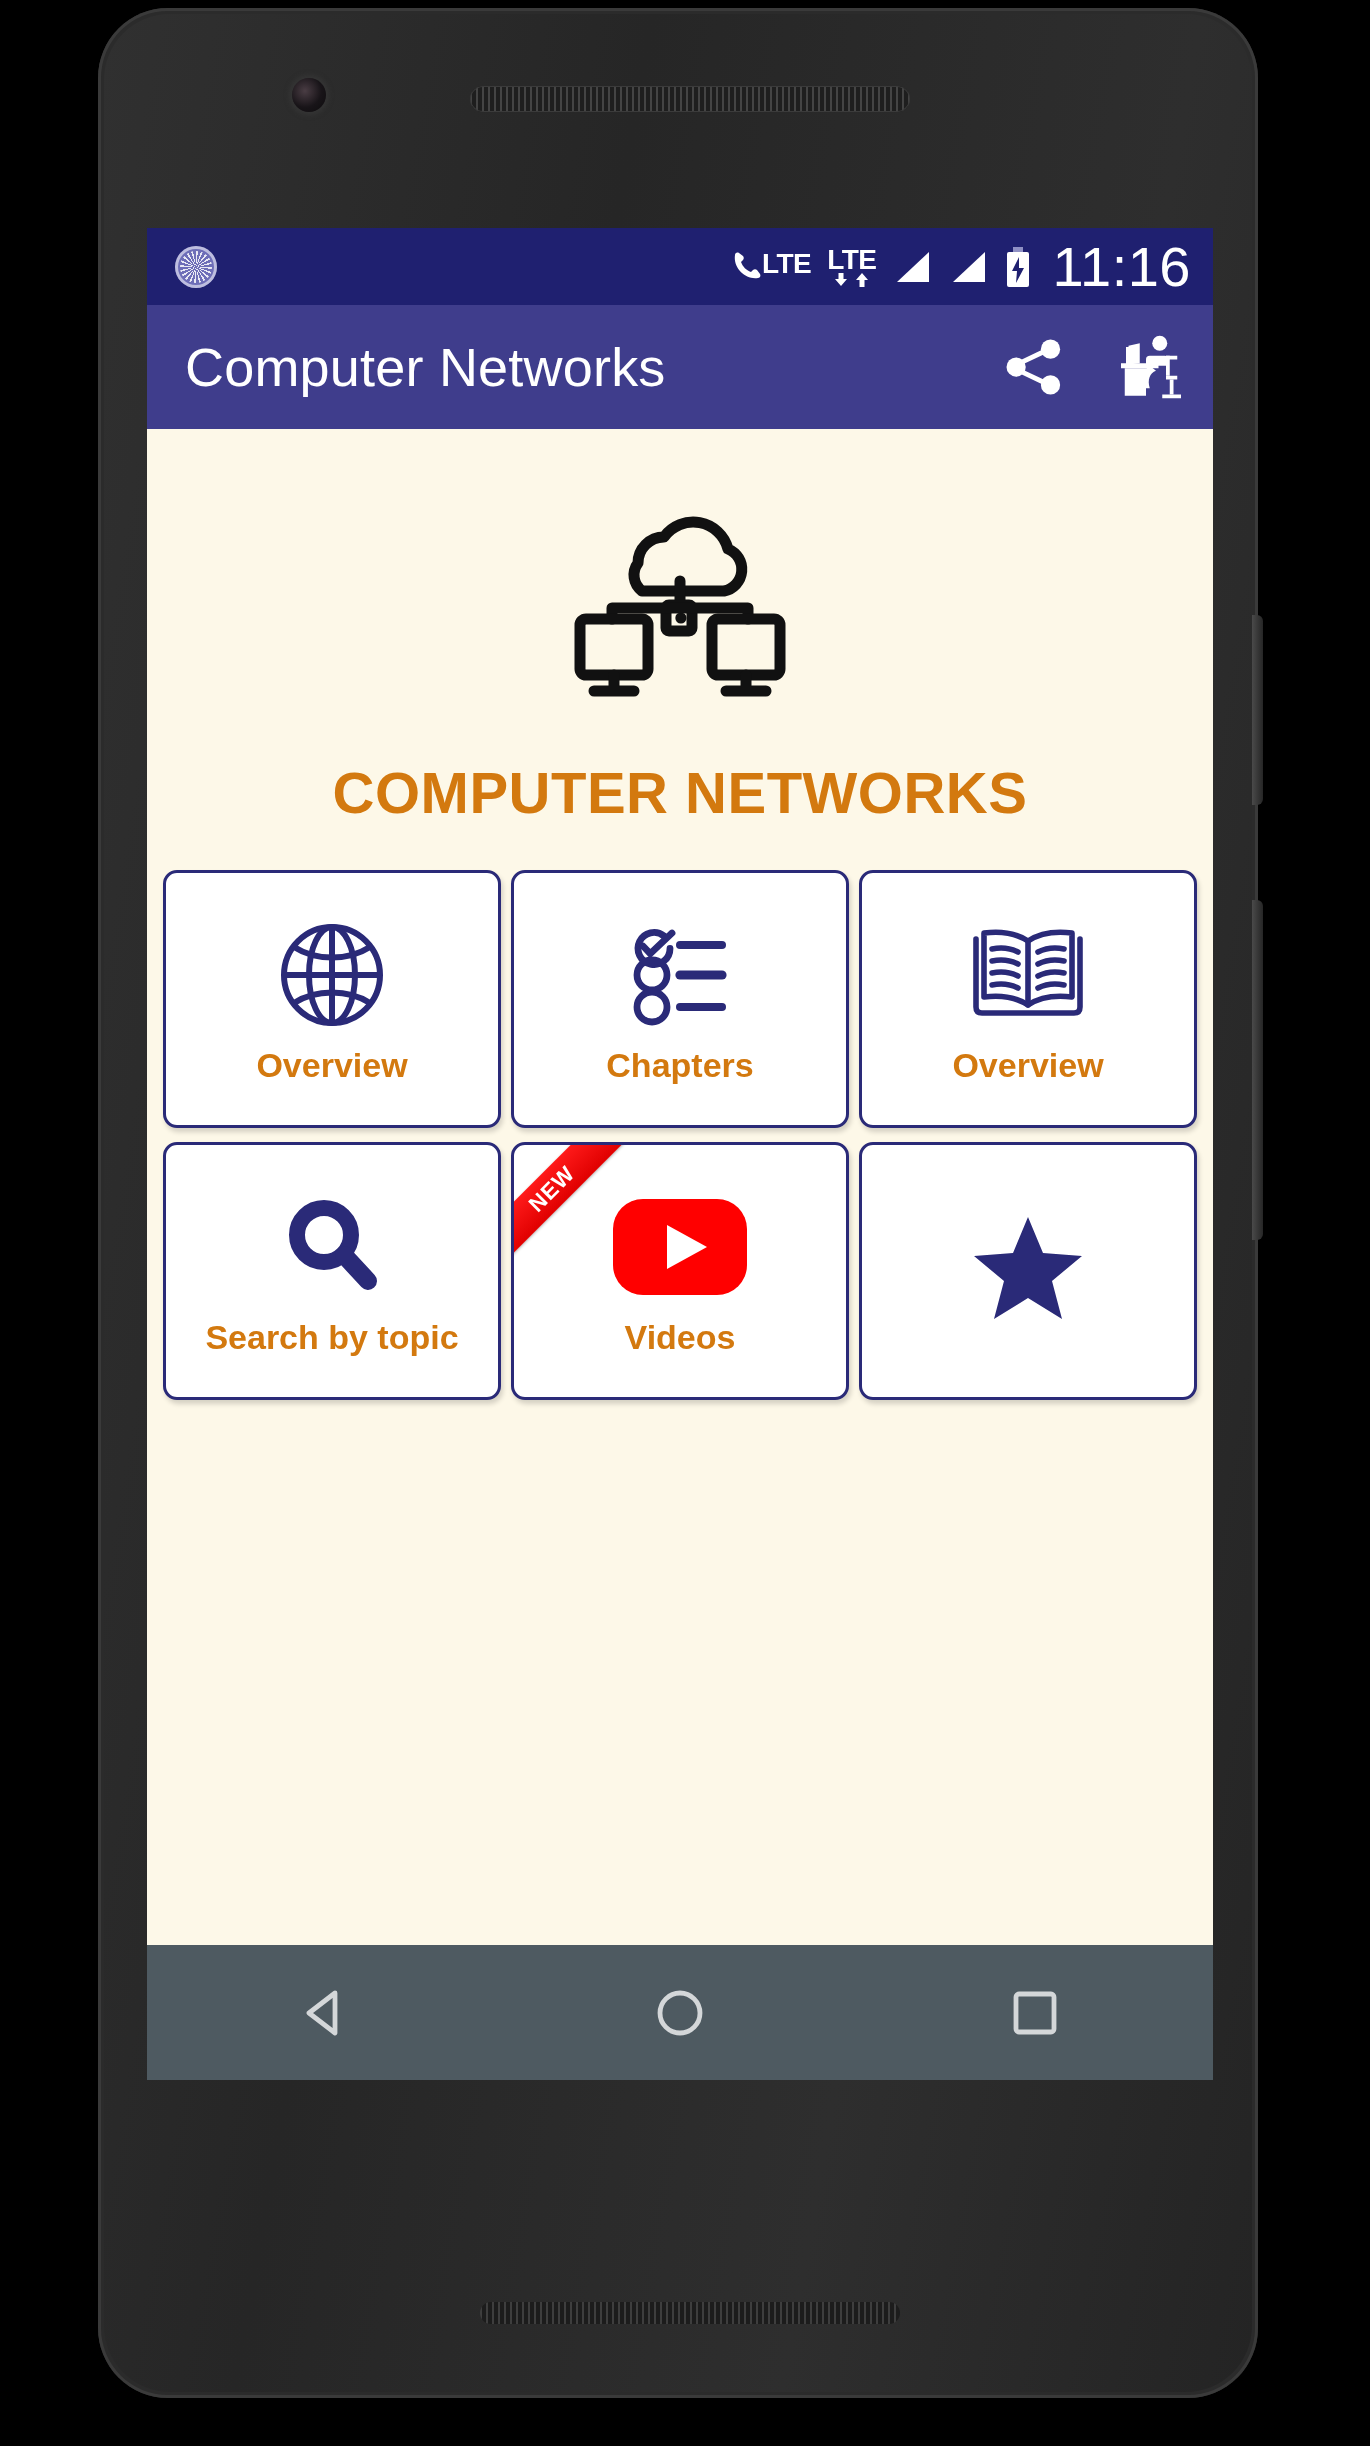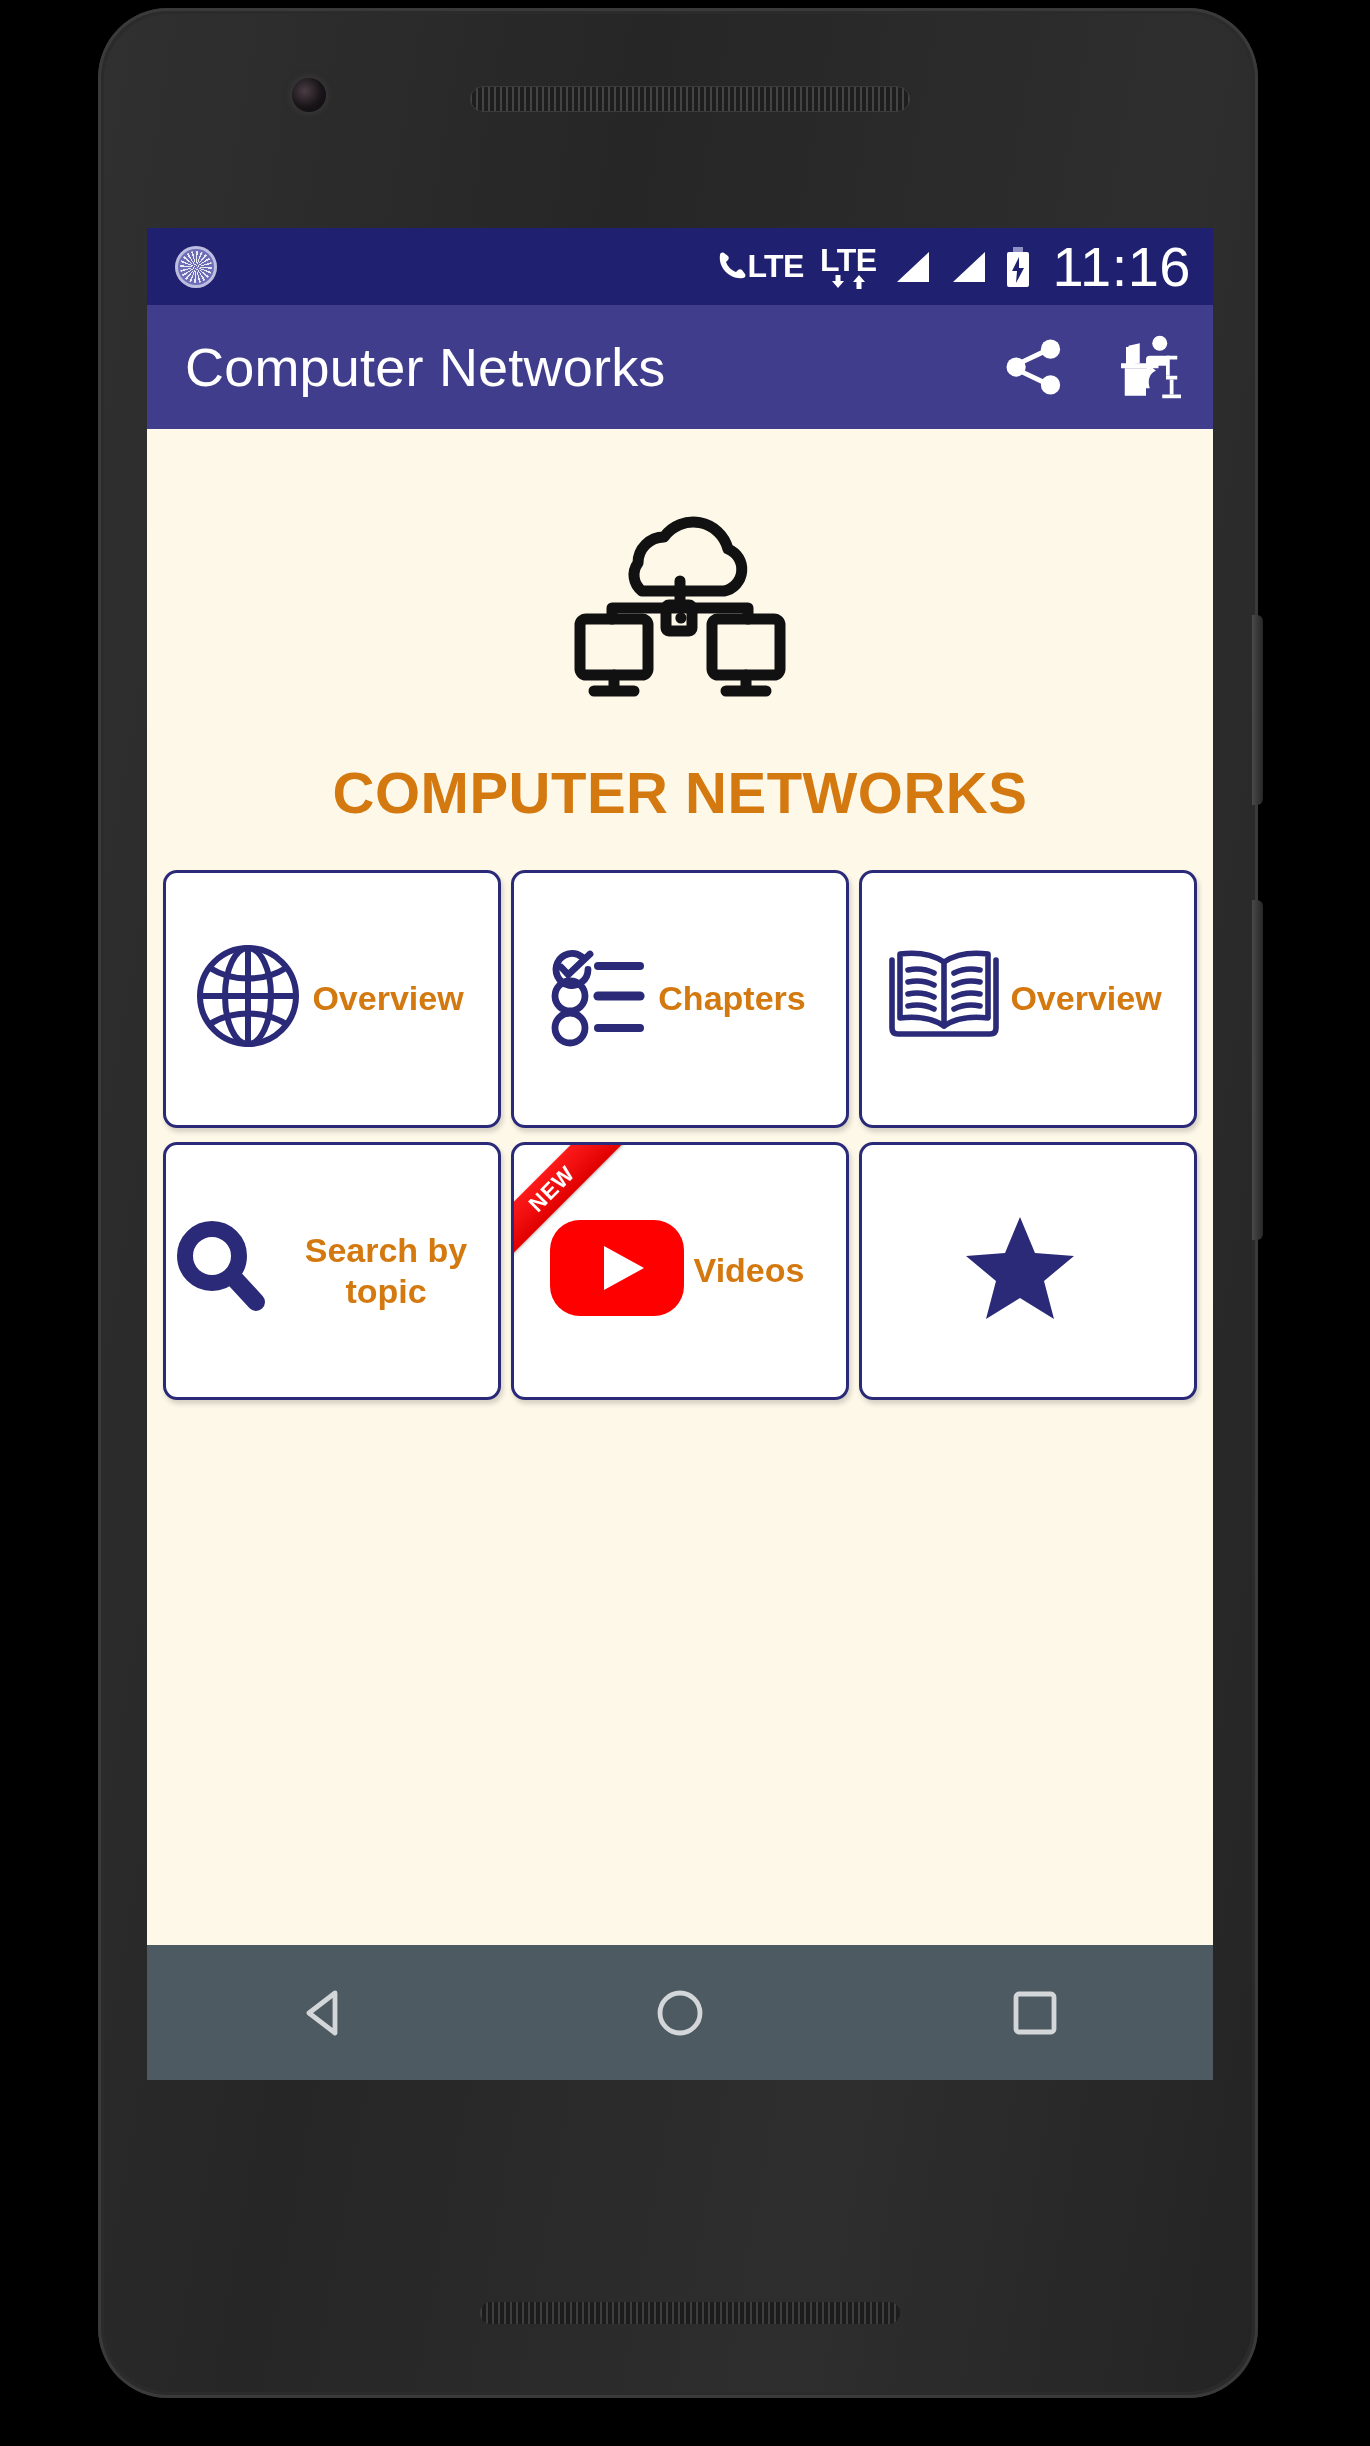--- a/index.html
+++ b/index.html
@@ -101,21 +101,21 @@
     border-radius:50%;
     background:
       repeating-conic-gradient(rgba(255,255,255,.85) 0deg 7deg, rgba(110,110,184,0) 7deg 18deg);
   }
   .status-right {
     margin-left: auto;
     display: flex; align-items: center; gap: 16px;
     color: #ffffff;
   }
   .ic { display:flex; align-items:center; }
-  .lte-txt { font-size: 32px; font-weight: 700; letter-spacing: -.5px; line-height:1; }
+  .lte-txt { font-size: 28px; font-weight: 700; letter-spacing: -.5px; line-height:1; }
   .volte { display:flex; align-items:flex-start; gap:1px; }
   .lte-data { display:flex; flex-direction:column; align-items:center; line-height:1; }
   .lte-arrows { display:flex; gap:5px; margin-top:-2px; }
   .clock { font-size: 56px; font-weight: 400; letter-spacing: .5px; margin-left: 6px; }
 
   
   .app-bar {
     height: 124px;
     background: #3F3D8C;
     display: flex; align-items: center;
@@ -162,21 +162,21 @@
     display: grid;
     grid-template-columns: repeat(3, 1fr);
     gap: 14px 10px;
   }
   .tile {
     position: relative;
     background: #ffffff;
     border: 3px solid #2A2A78;
     border-radius: 14px;
     height: 258px;
-    display:flex; 
+    display:flex; flex-direction:column;
     align-items:center; justify-content:center;
     box-shadow: 2px 4px 5px rgba(0,0,0,.16);
     overflow:hidden;
   }
   .tile-icon {
     height: 128px;
     display:flex; align-items:center; justify-content:center;
     margin-bottom: 6px;
   }
   .tile-label {

